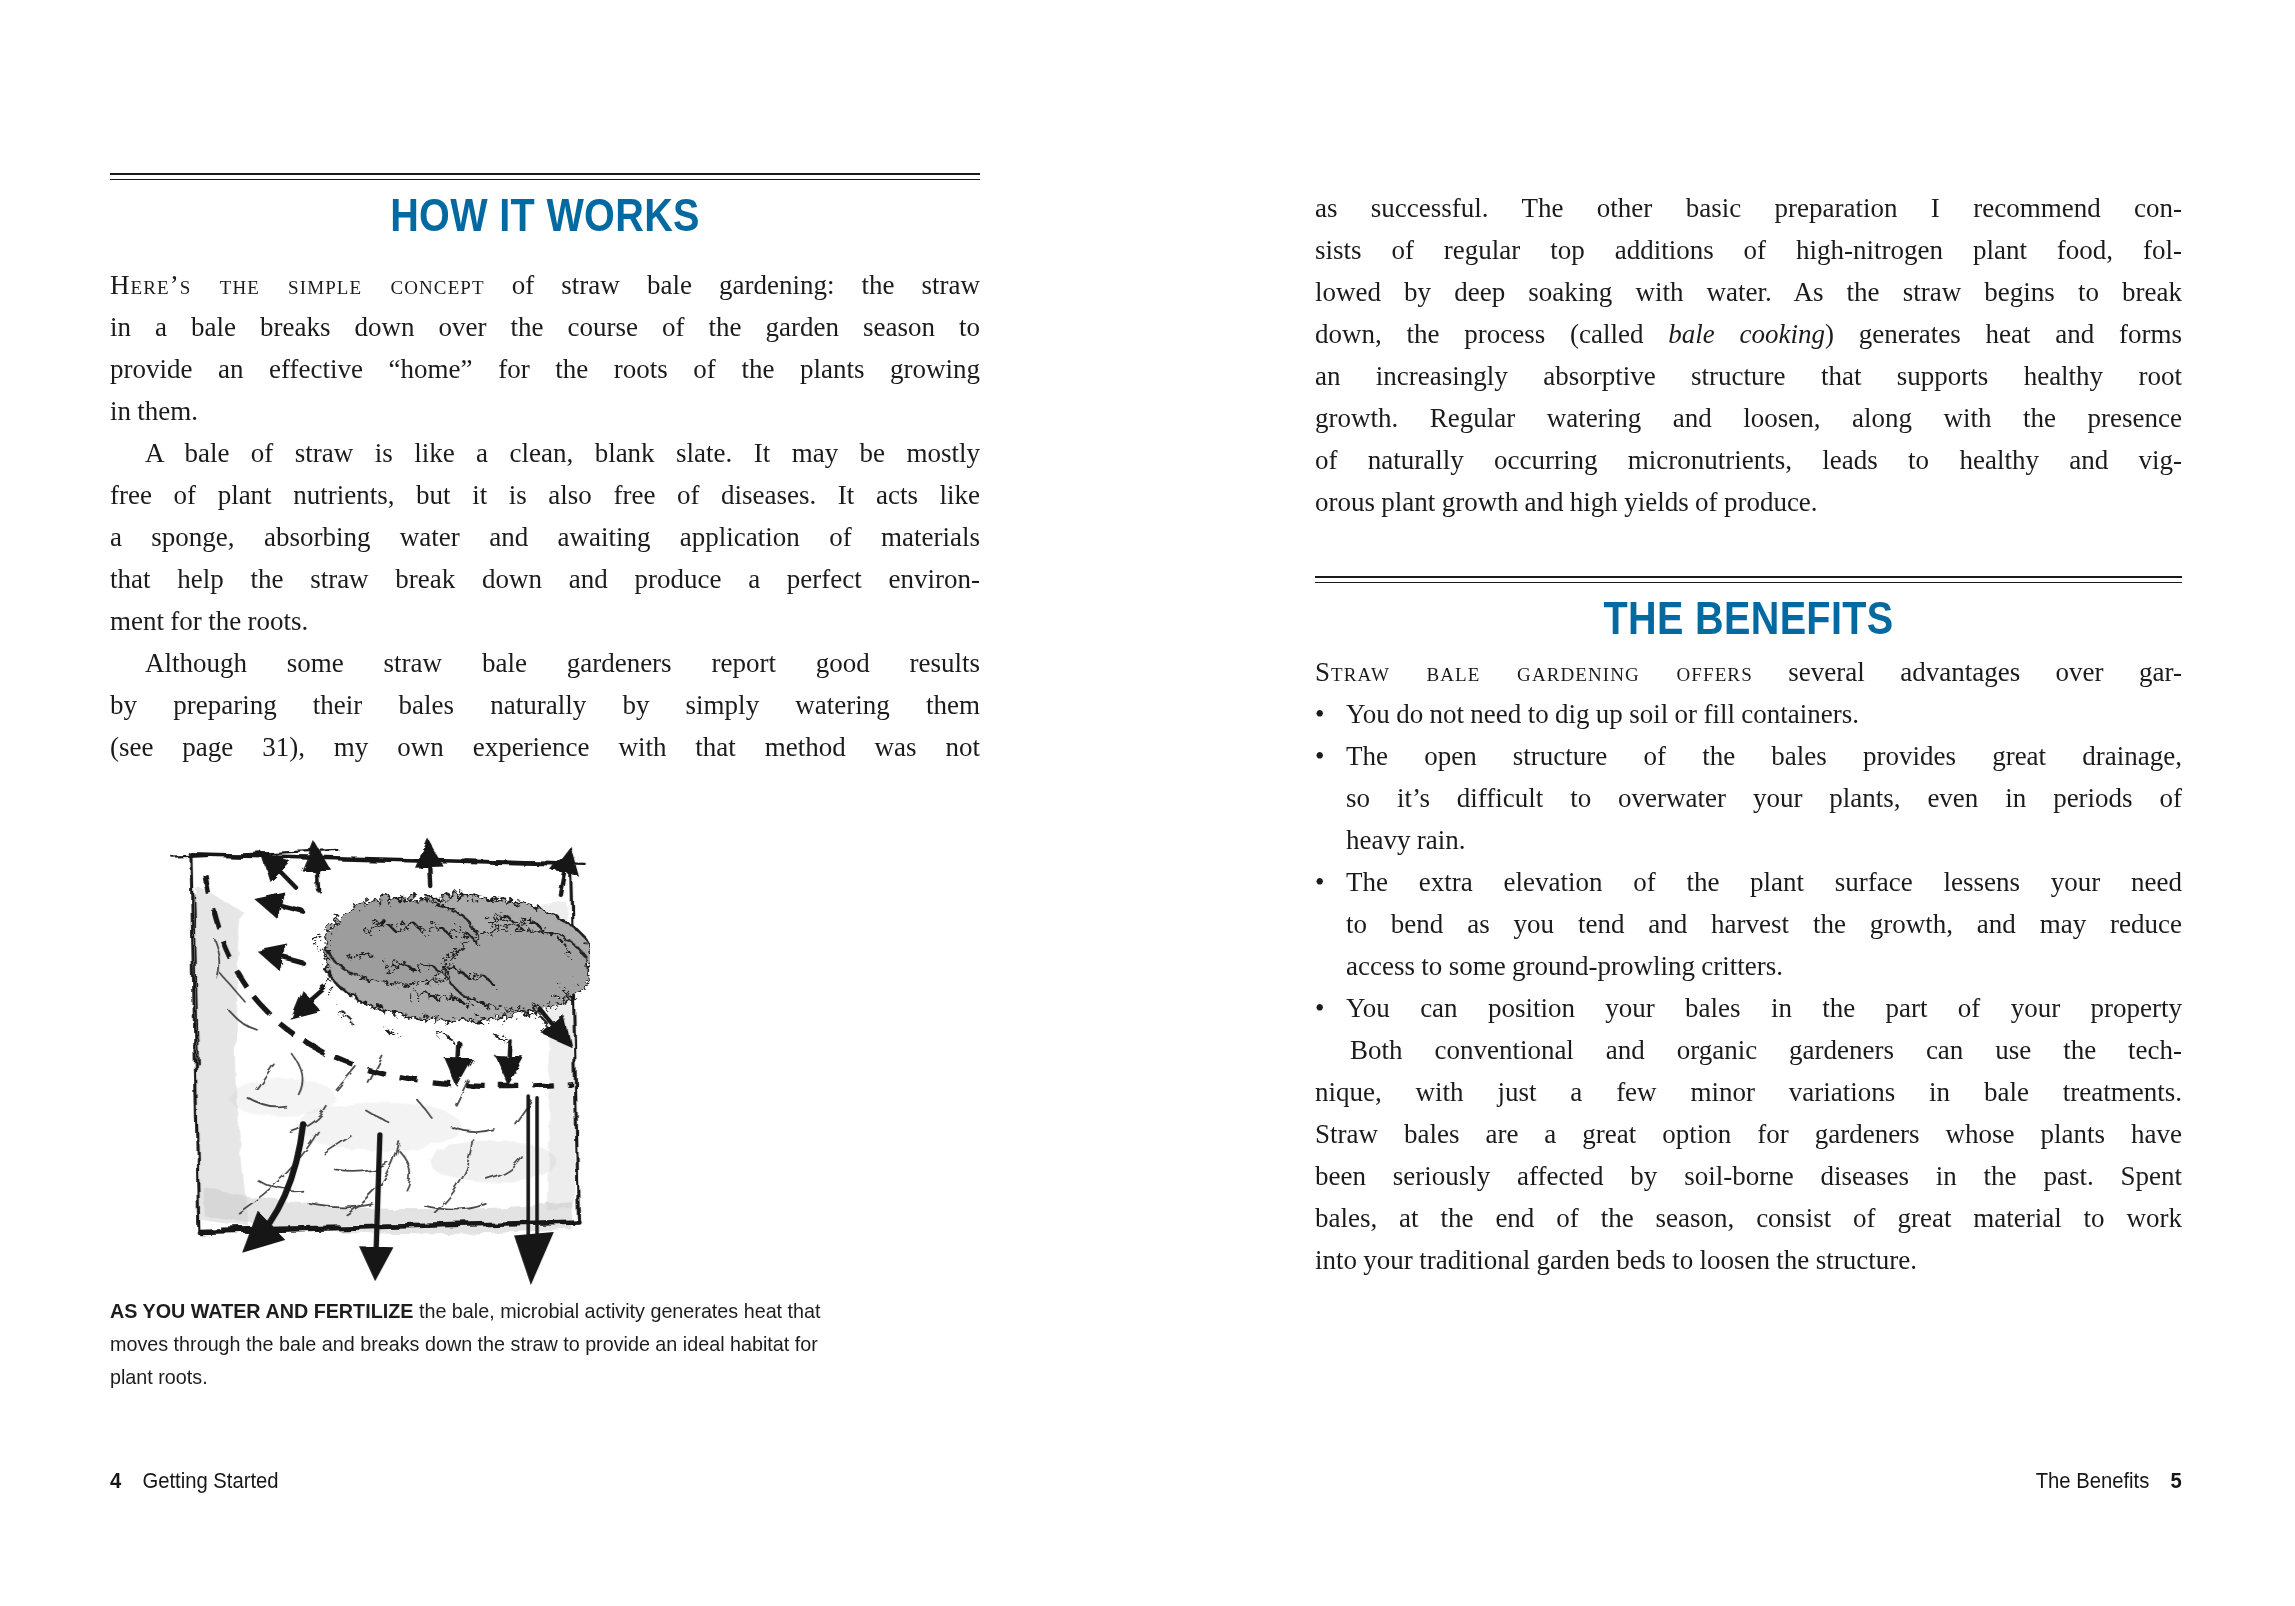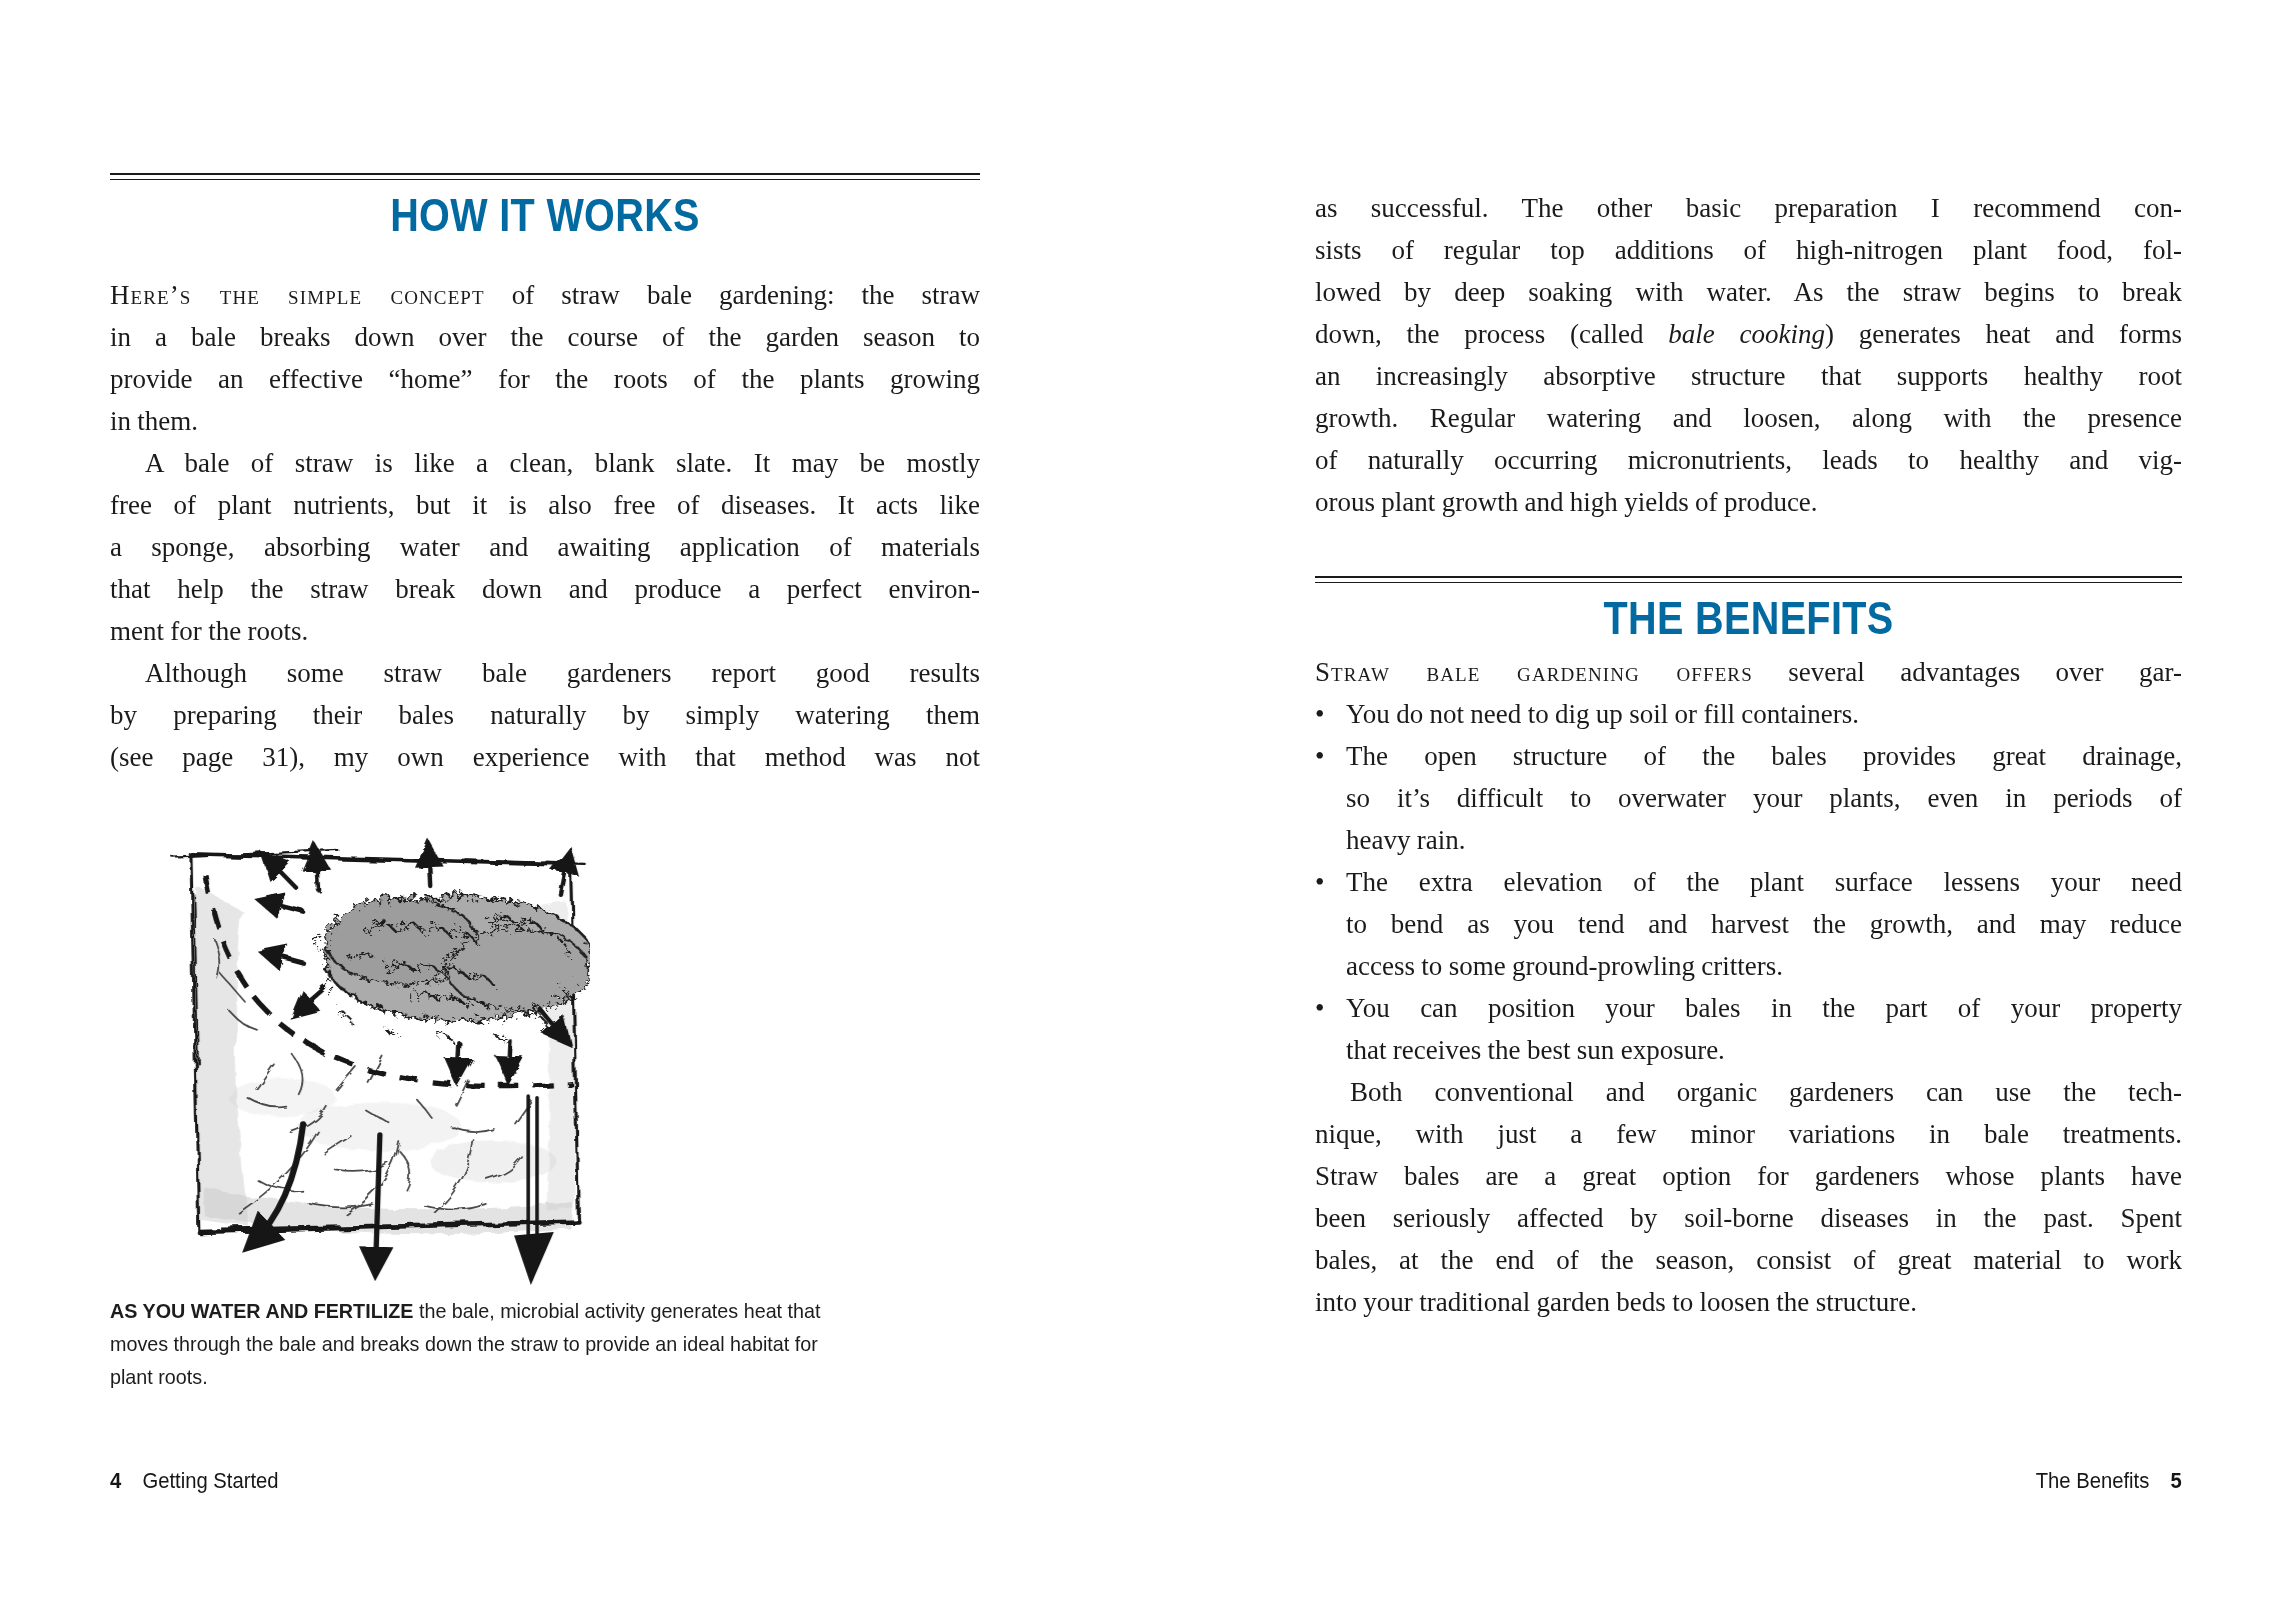--- a/index.html
+++ b/index.html
@@ -13,21 +13,21 @@
 
   .dbl-rule{height:3.5px;border-top:2.6px solid #1a1a1a;border-bottom:1.8px solid #1a1a1a;}
 
   h1.heading{
     margin:10.6px 0 0 0;text-align:center;font-weight:bold;
     font-family:"Liberation Sans",sans-serif;font-size:46px;line-height:51px;
     letter-spacing:0.4px;color:#0369a1;
   }
   h1.heading .cond{display:inline-block;transform:scaleX(0.86);transform-origin:center;}
 
-  .body{margin-top:33px;font-size:27px;line-height:42px;word-spacing:-0.4px;}
+  .body{margin-top:23px;font-size:27px;line-height:42px;word-spacing:-0.4px;}
   .col-right .body{margin-top:7px;}
   .ln{text-align:justify;text-align-last:justify;}
   .ln.last{text-align-last:left;}
   .ind{text-indent:35px;}
   .sc{font-variant:small-caps;letter-spacing:1.1px;}
   .it{font-style:italic;}
 
   .rule-mid{margin-top:53px;}
   .intro{margin-top:14px;}
 
@@ -251,21 +251,20 @@
           <div class="bl">
             <div class="ln">The extra elevation of the plant surface lessens your need</div>
             <div class="ln">to bend as you tend and harvest the growth, and may reduce</div>
             <div class="ln last">access to some ground-prowling critters.</div>
           </div>
         </div>
         <div class="bullet">
           <div class="bm">•</div>
           <div class="bl">
             <div class="ln">You can position your bales in the part of your property</div>
-            <div class="ln last">that receives the best sun exposure.</div>
           </div>
         </div>
       </div>
 
       <div class="body" style="margin-top:0;">
         <div class="ln ind">Both conventional and organic gardeners can use the tech-</div>
         <div class="ln">nique, with just a few minor variations in bale treatments.</div>
         <div class="ln">Straw bales are a great option for gardeners whose plants have</div>
         <div class="ln">been seriously affected by soil-borne diseases in the past. Spent</div>
         <div class="ln">bales, at the end of the season, consist of great material to work</div>

